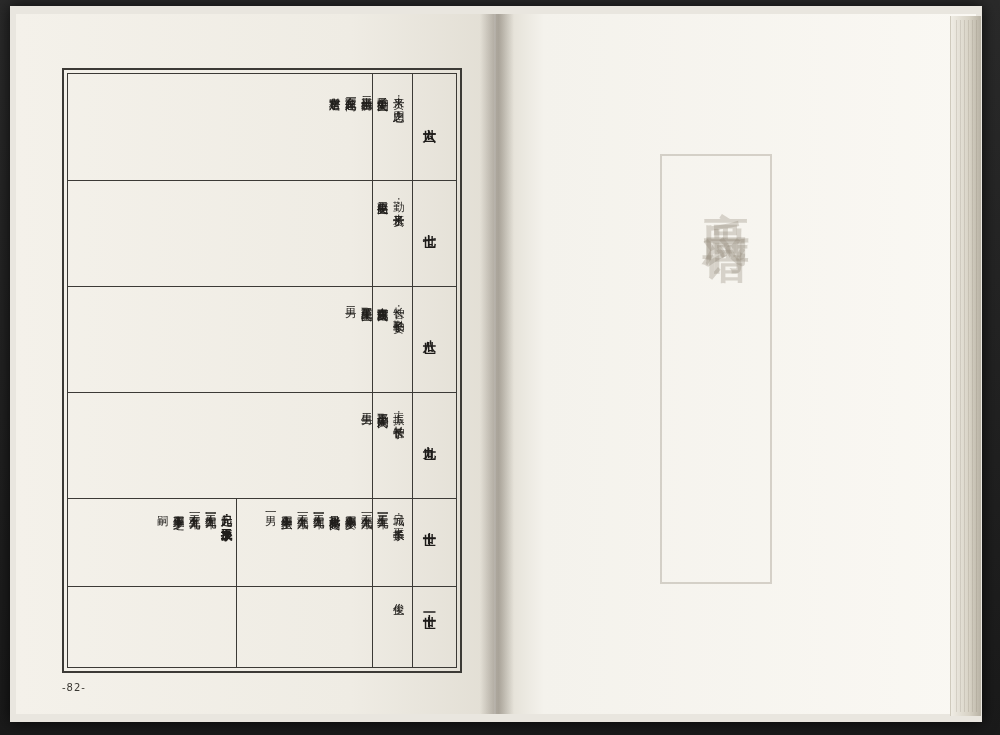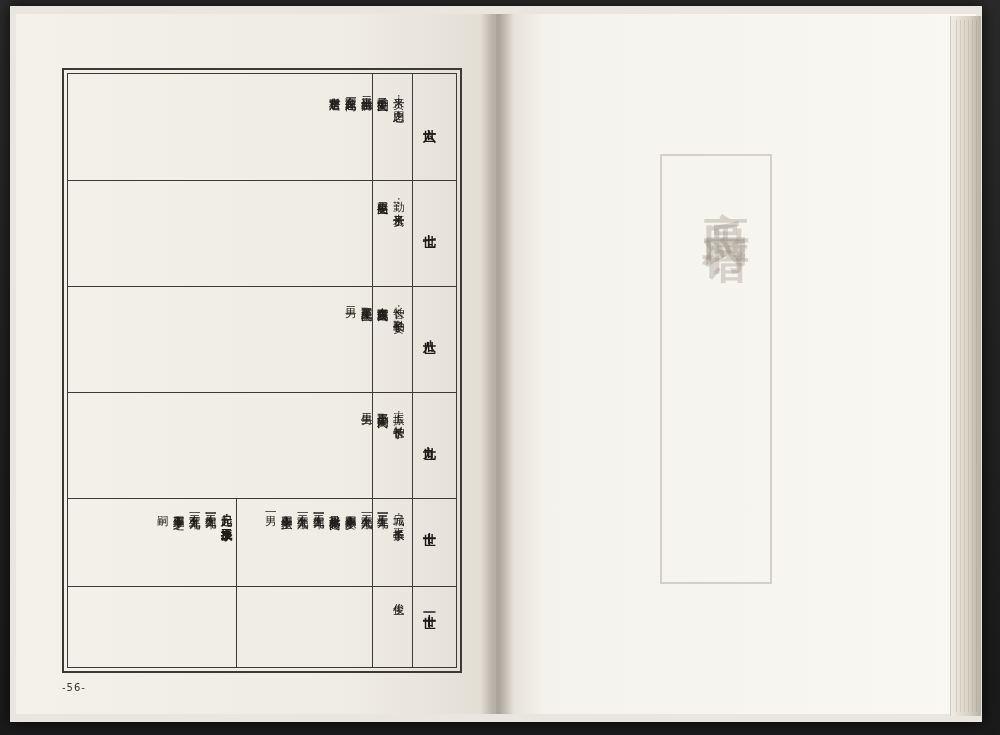--- a/index.html
+++ b/index.html
@@ -244,18 +244,18 @@
         <div class="cell-text" style="left:134px; top:432px; height:78px;">生于一九一四年</div>
         <div class="cell-text" style="left:118px; top:432px; height:78px;">卒于一九五九年</div>
         <div class="cell-text" style="left:102px; top:432px; height:78px;">享年四十五岁乏</div>
         <div class="cell-text" style="left:86px; top:432px; height:20px;">嗣</div>
 
         <div class="cell-text" style="left:322px; top:520px; height:40px;">俊生</div>
 
       </div>
     </div>
 
-    <div class="page-number">-56-</div>
+    <div class="page-number">-82-</div>
 
     <div class="seal"></div>
     <div class="seal-text">高氏村谱</div>
   </div>
 </div>
 
 </body></html>

